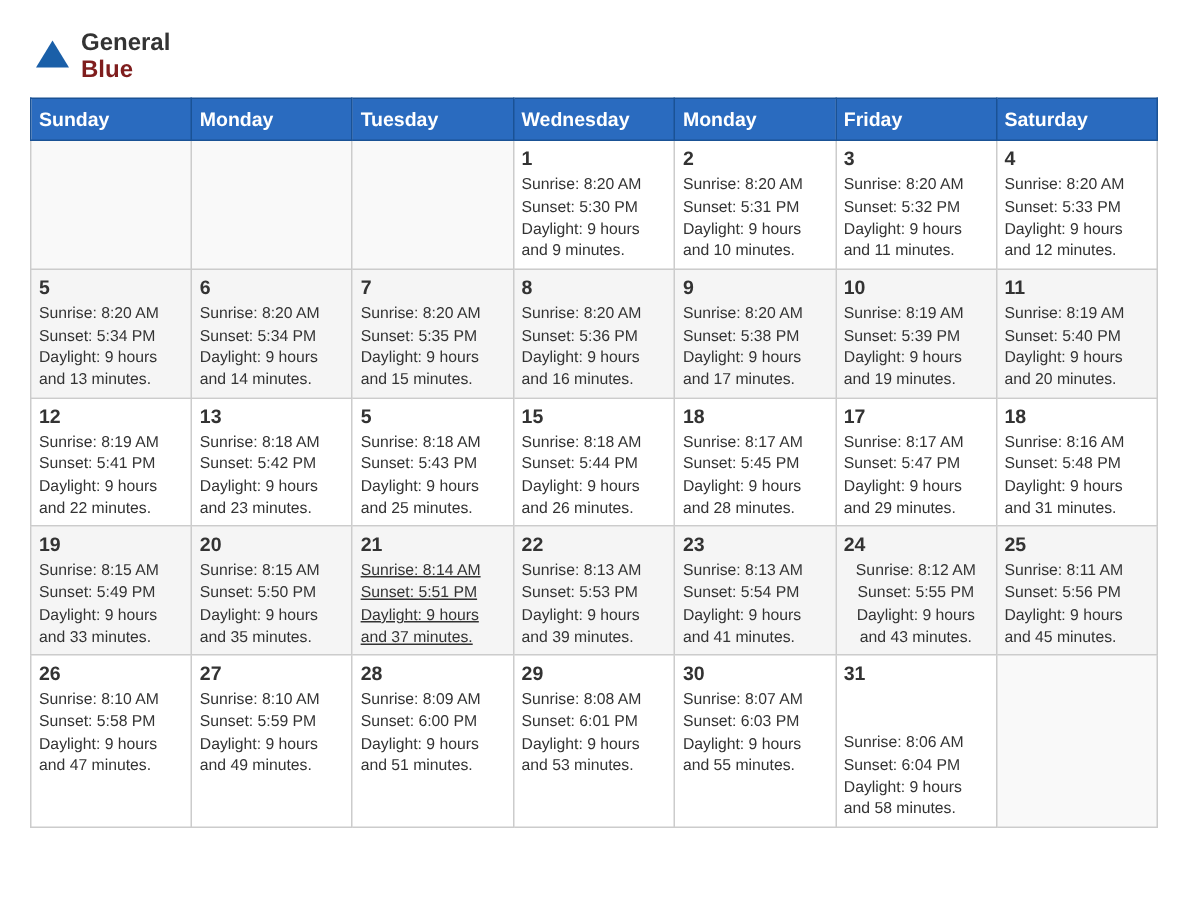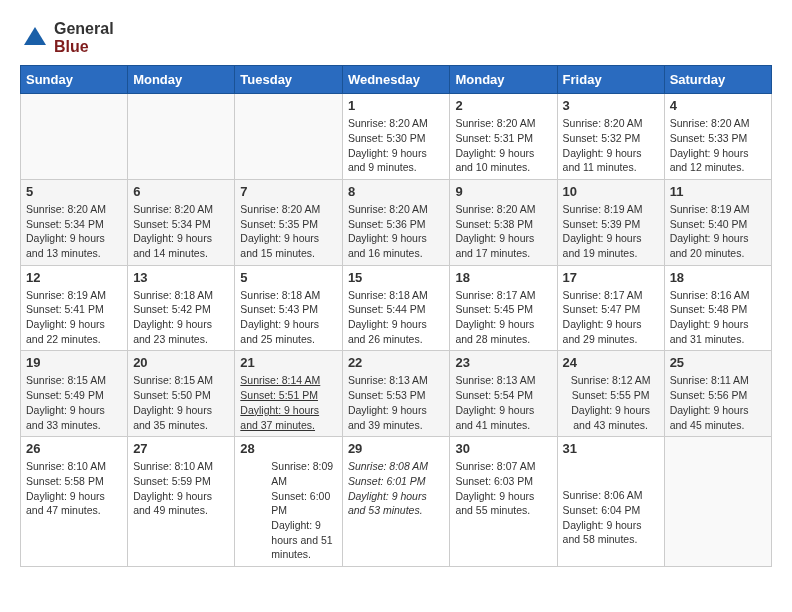--- a/index.html
+++ b/index.html
@@ -286,27 +286,27 @@
 Daylight: 9 hours and 47 minutes.</div>
         </td>
         <td>
           <span class="day-num">27</span>
           <div class="day-info" style="white-space: pre-line;">Sunrise: 8:10 AM
 Sunset: 5:59 PM
 Daylight: 9 hours and 49 minutes.</div>
         </td>
         <td>
           <span class="day-num">28</span>
-          <div class="day-info" style="white-space: pre-line; margin-left: 31px;">Sunrise: 8:09 AM
+          <div class="day-info" style="white-space: pre-line;">Sunrise: 8:09 AM
 Sunset: 6:00 PM
 Daylight: 9 hours and 51 minutes.</div>
         </td>
         <td>
           <span class="day-num">29</span>
-          <div class="day-info" style="white-space: pre-line; font-style: italic;">Sunrise: 8:08 AM
+          <div class="day-info" style="white-space: pre-line;">Sunrise: 8:08 AM
 Sunset: 6:01 PM
 Daylight: 9 hours and 53 minutes.</div>
         </td>
         <td>
           <span class="day-num">30</span>
           <div class="day-info" style="white-space: pre-line;">Sunrise: 8:07 AM
 Sunset: 6:03 PM
 Daylight: 9 hours and 55 minutes.</div>
         </td>
         <td>

